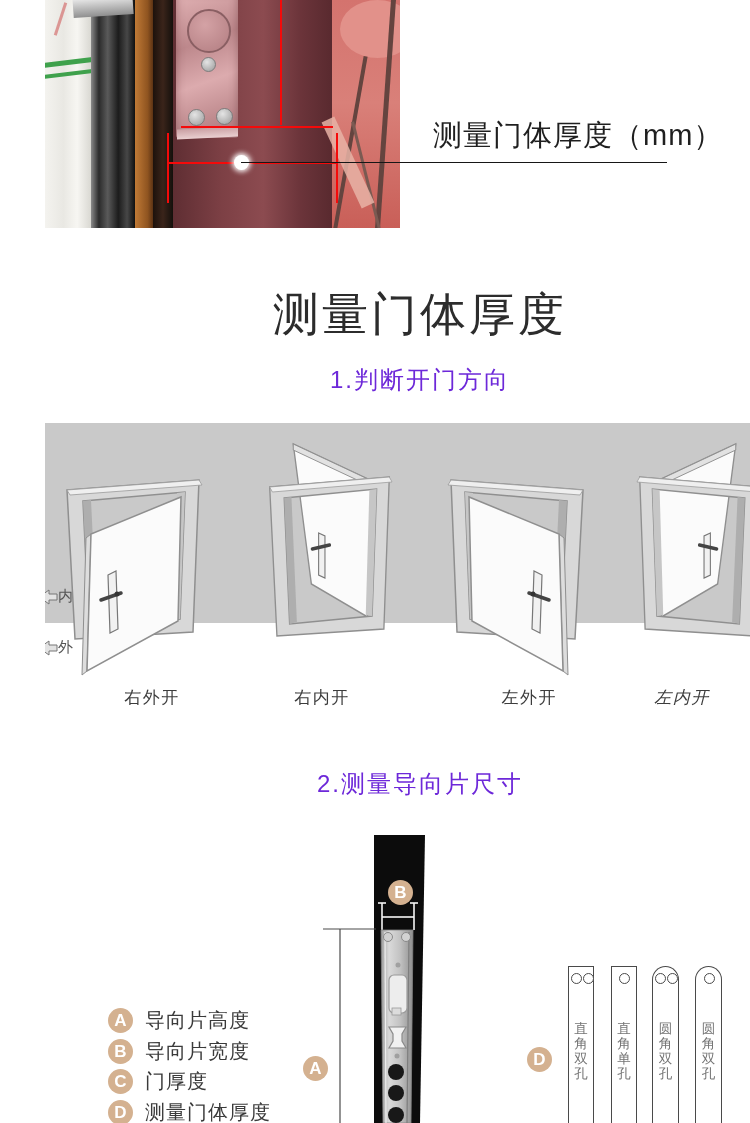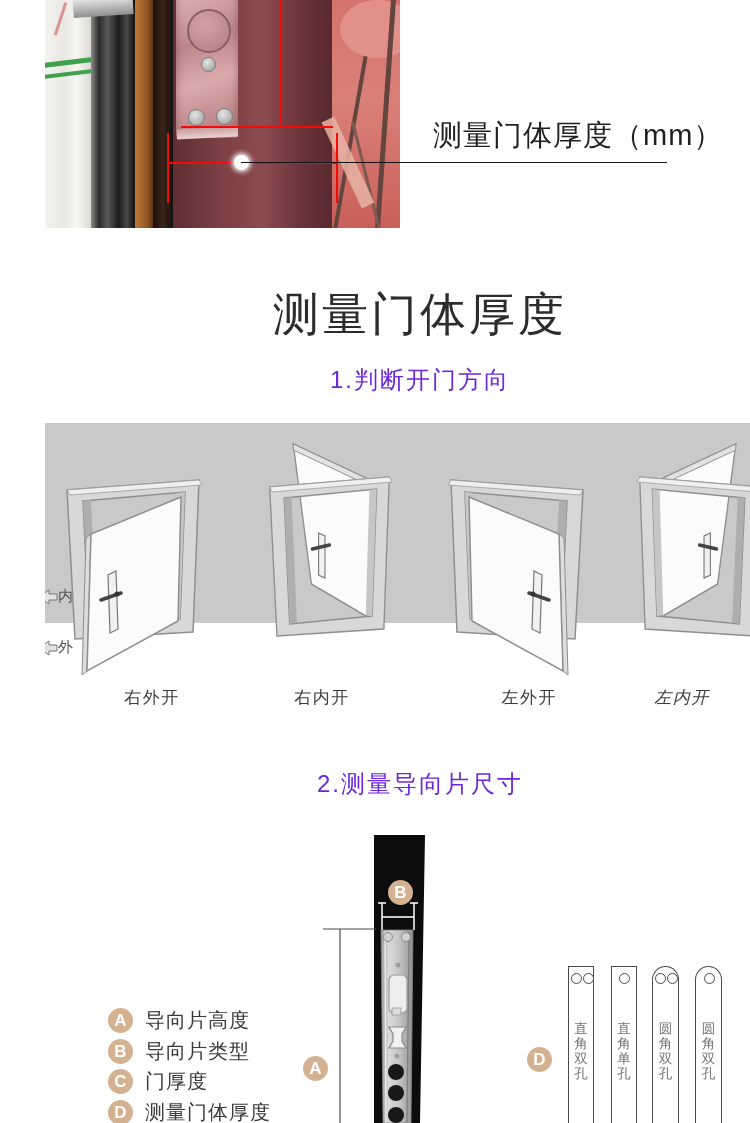--- a/index.html
+++ b/index.html
@@ -217,21 +217,21 @@
   <div class="abs marker" style="left:343px;top:880px;">B</div>
   <div class="abs marker" style="left:482px;top:1047px;">D</div>
 
   <div id="legend" class="abs">
     <div class="legend-row">
       <div class="marker">A</div>
       <div class="legend-label">导向片高度</div>
     </div>
     <div class="legend-row">
       <div class="marker">B</div>
-      <div class="legend-label">导向片类型</div>
+      <div class="legend-label">导向片宽度</div>
     </div>
     <div class="legend-row">
       <div class="marker">C</div>
       <div class="legend-label">门厚度</div>
     </div>
     <div class="legend-row">
       <div class="marker">D</div>
       <div class="legend-label">测量门体厚度</div>
     </div>
   </div>

